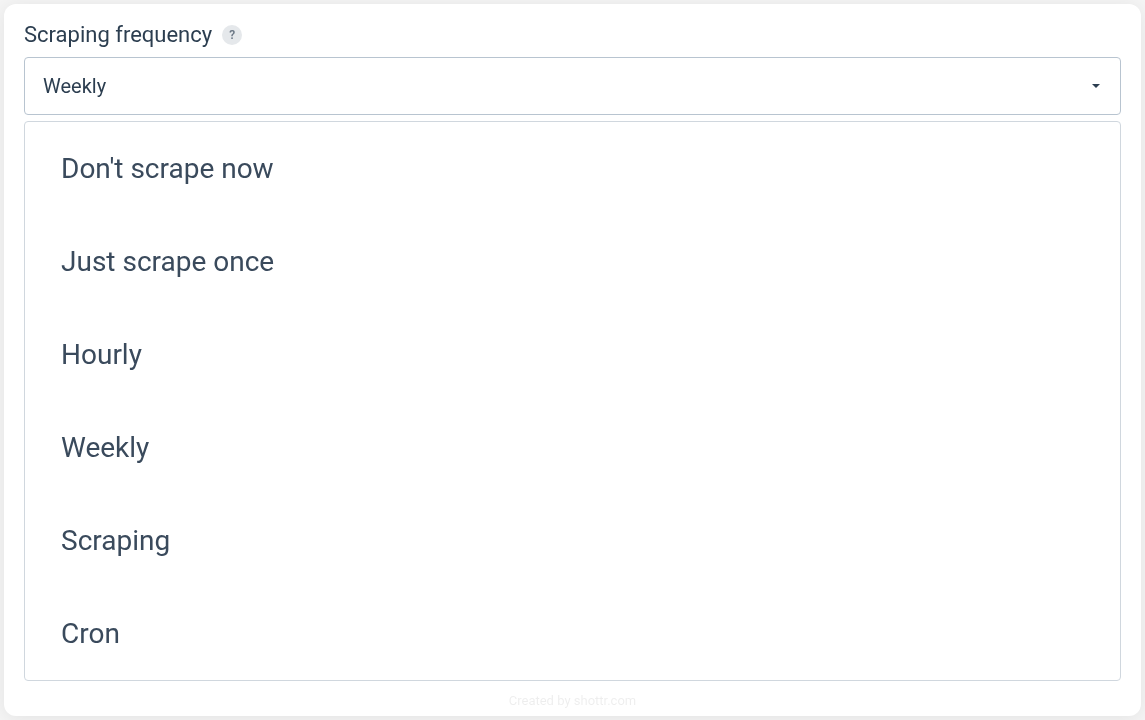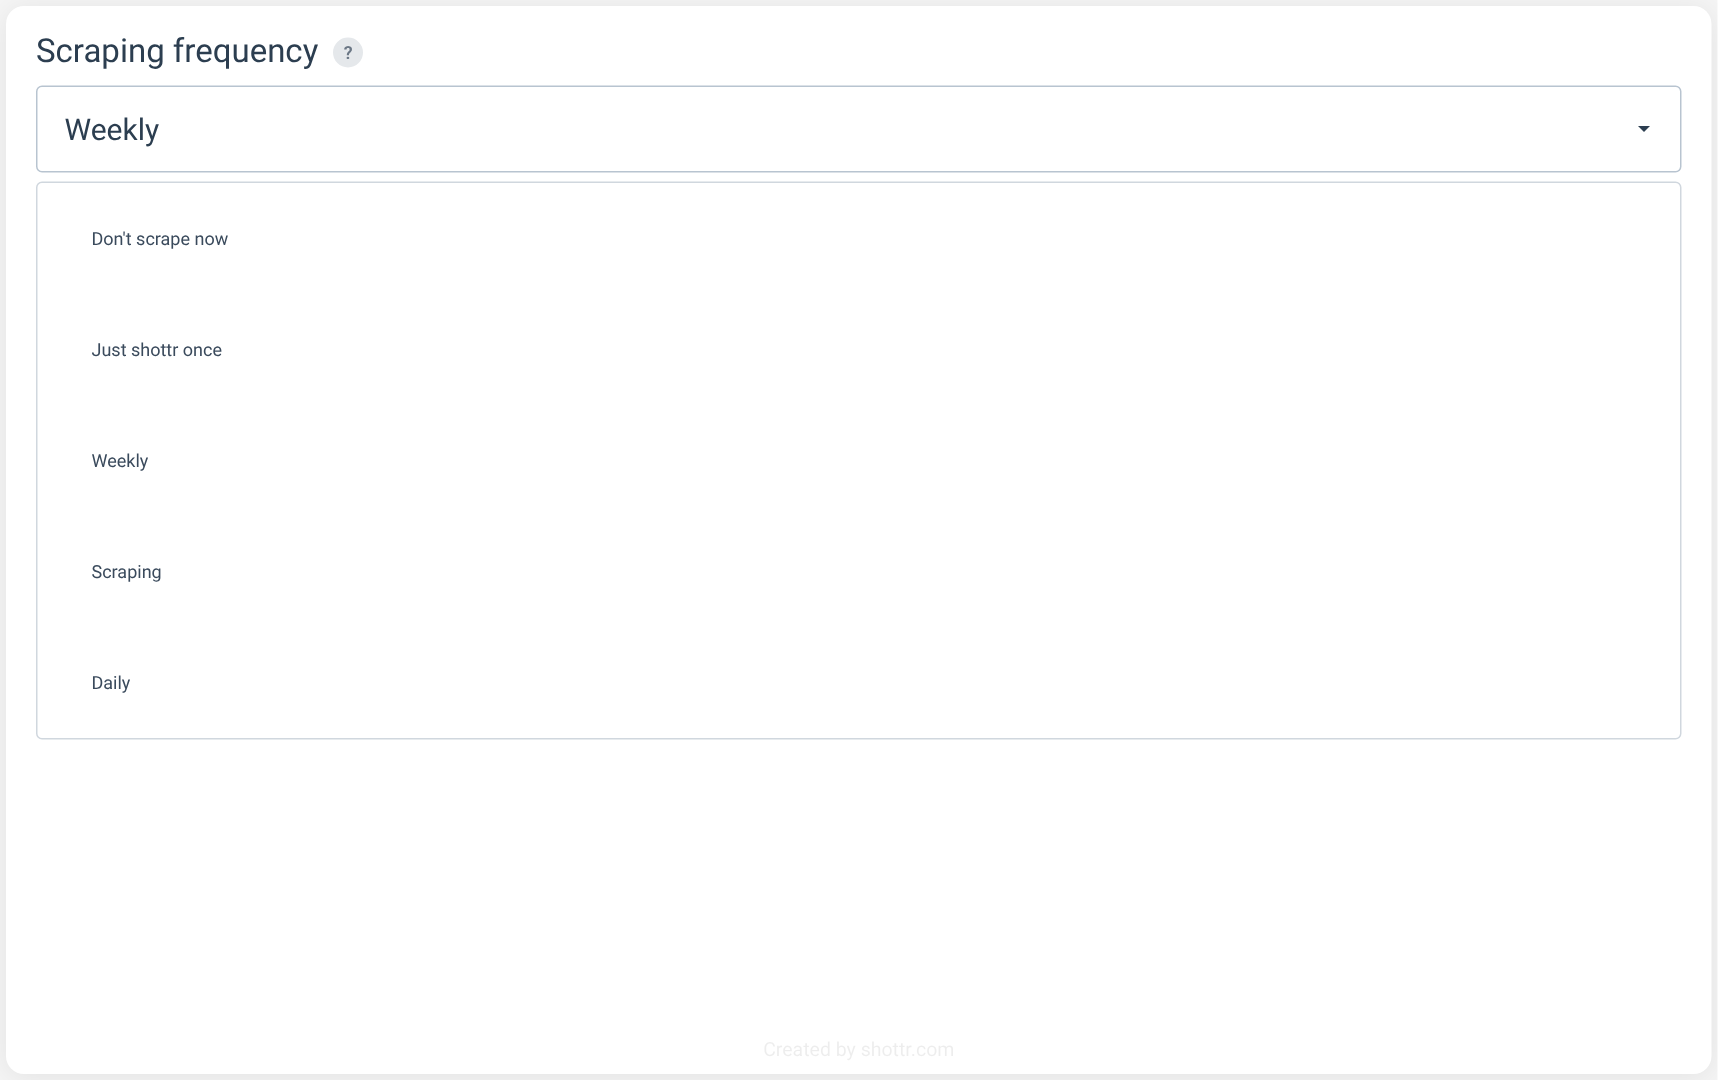--- a/index.html
+++ b/index.html
@@ -71,21 +71,21 @@
     .dropdown {
       margin-top: 6px;
       border: 1px solid #d0d7de;
       border-radius: 4px;
       background: #ffffff;
       width: 100%;
       overflow: hidden;
     }
     .dropdown-option {
       padding: 30px 36px;
-      font-size: 12px;
+      font-size: 28px;
       color: #3a4a5c;
       cursor: pointer;
       font-weight: 400;
     }
     .watermark {
       position: absolute;
       bottom: 8px;
       left: 50%;
       transform: translateX(-50%);
       font-size: 13px;
@@ -107,21 +107,22 @@
     <span class="select-value">Weekly</span>
     <span class="chevron">
       <svg width="12" height="12" viewBox="0 0 12 12">
           <path d="M2 4 L6 8 L10 4 Z" fill="currentColor"></path>
         </svg>
     </span>
   </div>
 
   <div class="dropdown">
     <div class="dropdown-option">Don't scrape now</div>
-    <div class="dropdown-option">Just shottr once</div>
+    <div class="dropdown-option">Just scrape once</div>
+    <div class="dropdown-option">Hourly</div>
     <div class="dropdown-option">Weekly</div>
     <div class="dropdown-option">Scraping</div>
-    <div class="dropdown-option">Daily</div>
+    <div class="dropdown-option">Cron</div>
   </div>
 
   <div class="watermark">Created by shottr.com</div>
 
 </div>
 
 </body></html>

